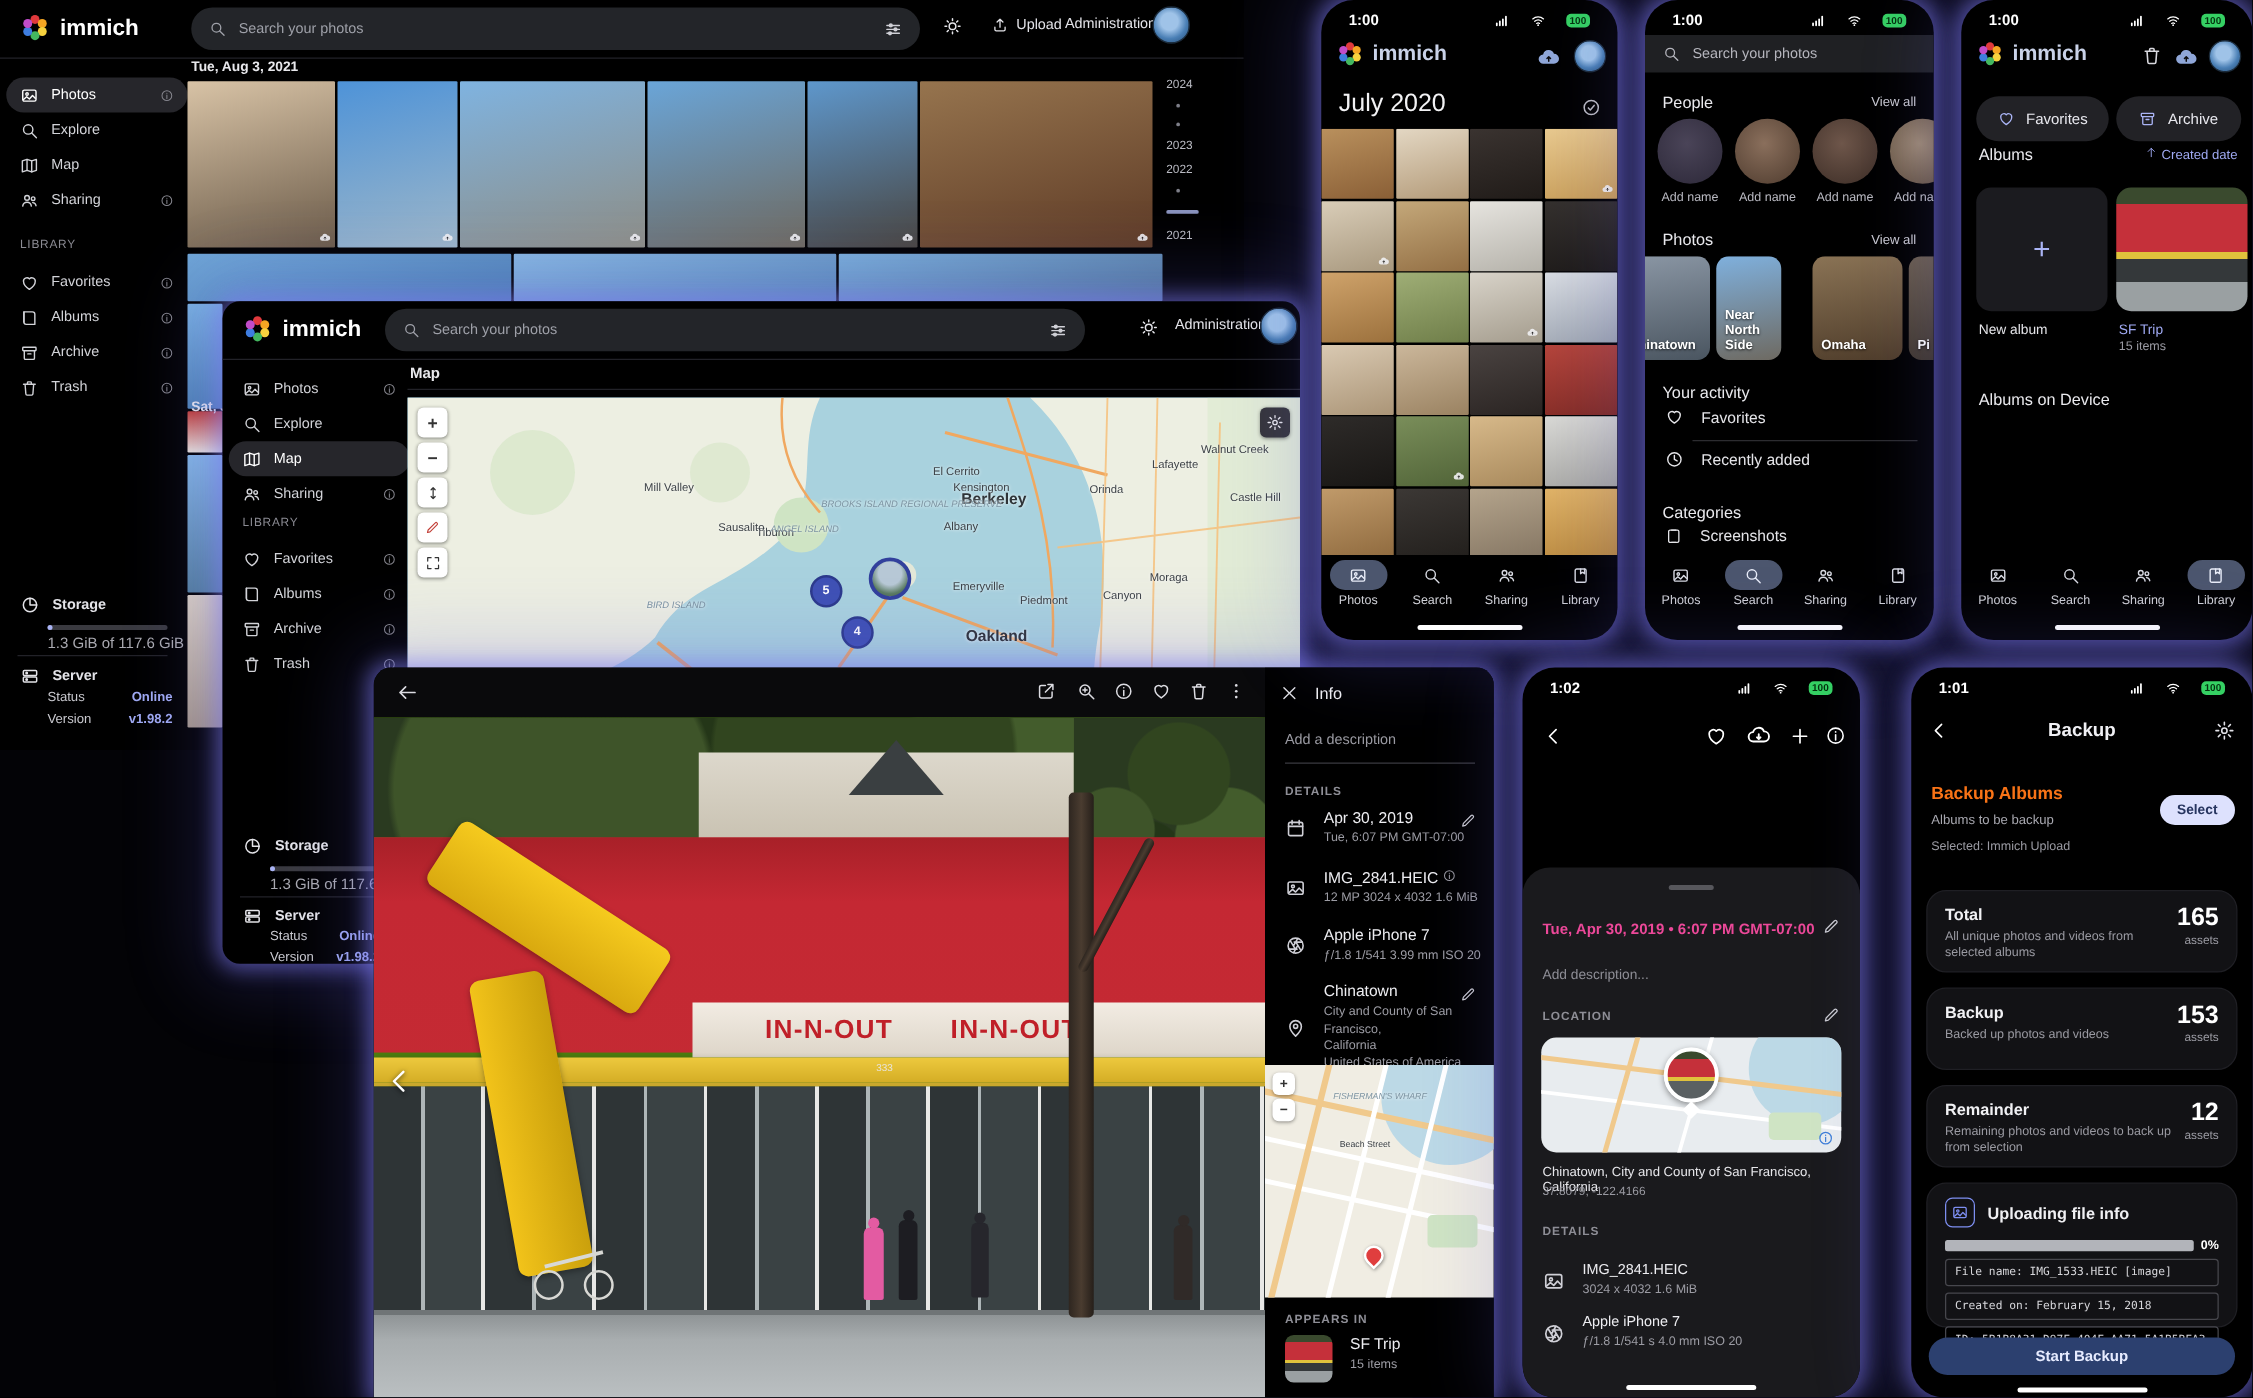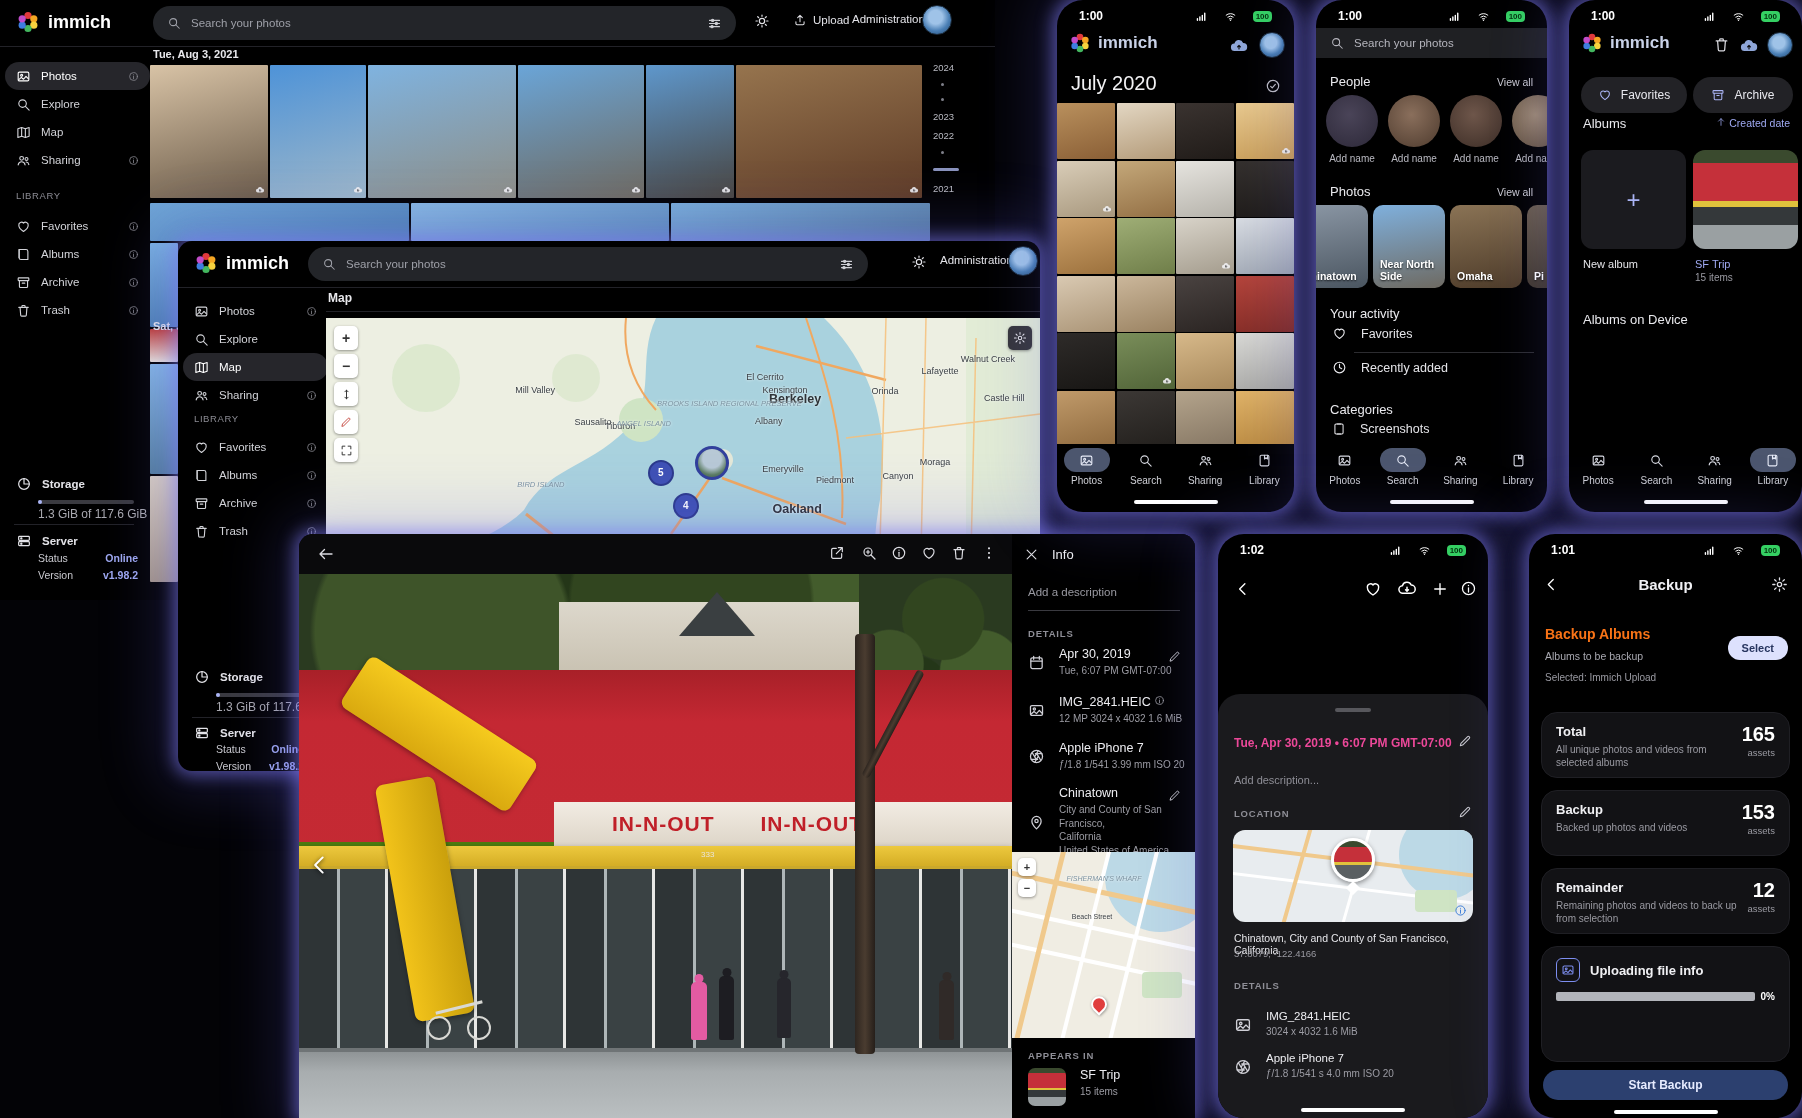--- a/index.html
+++ b/index.html
@@ -1056,21 +1056,21 @@
         <div class="addname" style="left:129px;top:153px;width:62px">Add name</div>
         <div class="pcircle" style="left:196px;top:95px;width:52px;height:52px;background:radial-gradient(circle at 45% 38%,#9c8872,#5d4c3c)"></div>
         <div class="addname" style="left:191px;top:153px;width:62px">Add name</div>
       </div>
     <div class="sechead" style="left:14px;top:184px">Photos</div>
     <div class="viewall" style="right:14px;top:186px">View all</div>
     <div id="p2-places" style="position:absolute;left:0;top:205px;width:231px;height:86px;overflow:hidden">
         <div class="placecard" style="left:-20px;top:0;width:72px;height:83px;background:linear-gradient(170deg,#8b97a5,#4a5560)">
           <span>Chinatown</span>
         </div>
-        <div class="placecard" style="left:57px;top:0;width:72px;height:83px;background:linear-gradient(170deg,#7fb0dd,#6e6a62)">
+        <div class="placecard" style="left:57px;top:0;width:52px;height:83px;background:linear-gradient(170deg,#7fb0dd,#6e6a62)">
           <span>Near North Side</span>
         </div>
         <div class="placecard" style="left:134px;top:0;width:72px;height:83px;background:linear-gradient(170deg,#8a7355,#4e3c2a)">
           <span>Omaha</span>
         </div>
         <div class="placecard" style="left:211px;top:0;width:72px;height:83px;background:linear-gradient(170deg,#6a5d4e,#3a3228)">
           <span>Pi</span>
         </div>
       </div>
     <div class="sechead" style="left:14px;top:306px">Your activity</div>
@@ -1466,17 +1466,22 @@
               <circle cx="9" cy="10" r="1.6"></circle>
               <path d="M4.5 17l4-3.6 3.5 3 4-4.5 3.5 3.6"></path>
             </svg>
           </span>
         <b style="font-size:13px;color:#f0f0f3">Uploading file info</b>
       </div>
       <div style="display:flex;align-items:center;gap:6px;margin-top:9px">
         <div style="flex:1;height:9px;border-radius:2px;background:#b2b4ba"></div>
         <span style="font-size:10px;color:#fff;font-weight:bold">0%</span>
       </div>
+      <div id="p5-rows">
+          <div class="inforow">File name: IMG_1533.HEIC [image]</div>
+          <div class="inforow">Created on: February 15, 2018</div>
+          <div class="inforow">ID: 5B1B8A31-D97F-404F-AA71-5A1B5BFA3E72/L0/001</div>
+        </div>
     </div>
     <div class="btn-start" style="top:536px">Start Backup</div>
     <div class="homebar" style="bottom:4px;width:104px"></div>
   </div>
 </div>
 
 </body></html>

